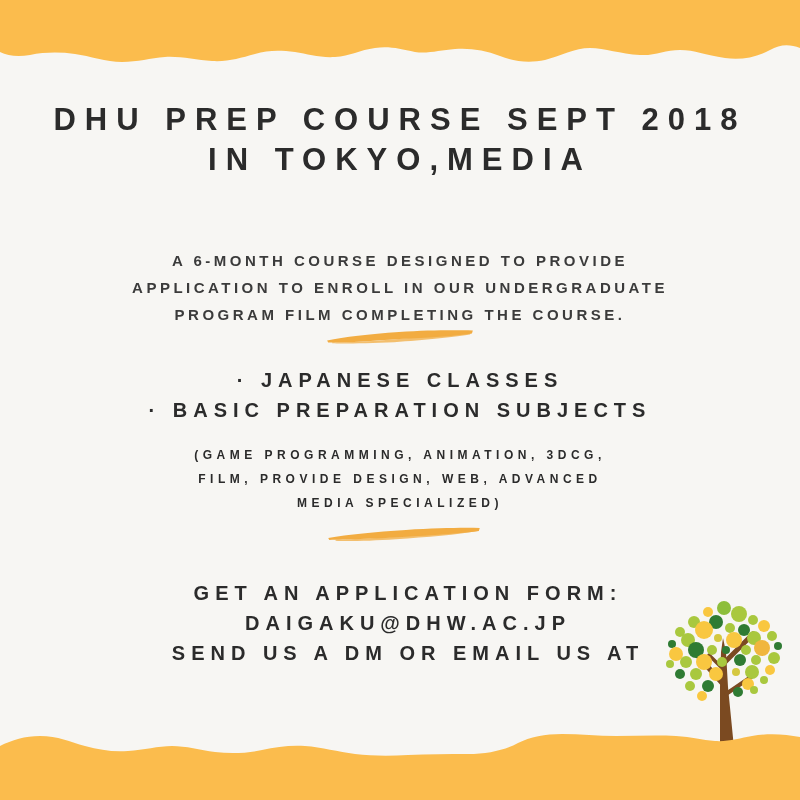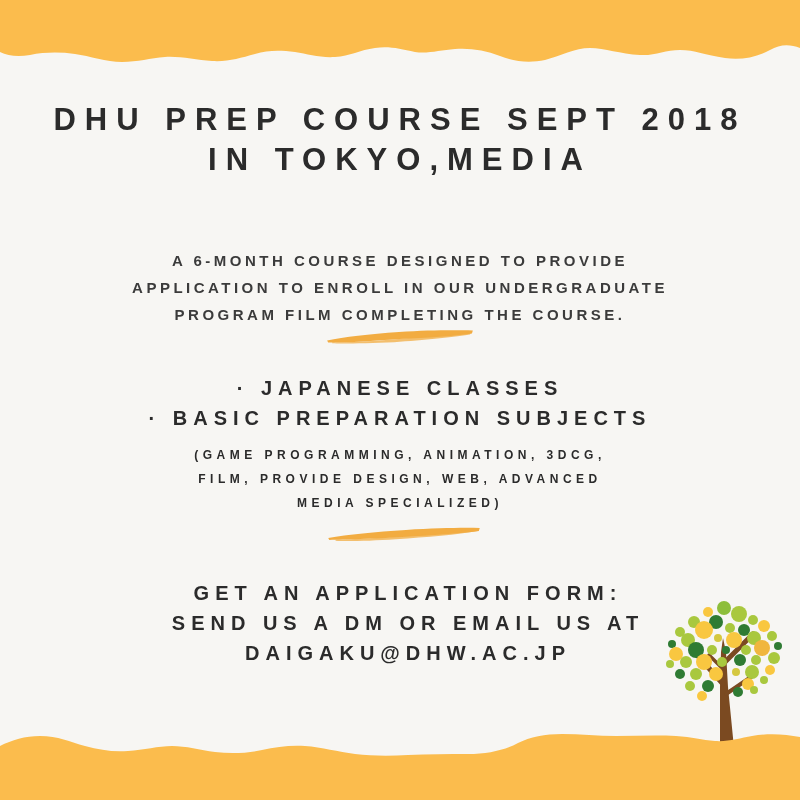--- a/index.html
+++ b/index.html
@@ -12,21 +12,21 @@
     font-family: "Liberation Sans", sans-serif;
   }
   .band { position: absolute; left: 0; width: 800px; display: block; }
   .band-top { top: 0; height: 68px; z-index: 2; }
   .band-bottom { bottom: 0; height: 72px; z-index: 3; }
 
   .textblock { position: absolute; left: 0; width: 800px; text-align: center; color: #2B2B2B; z-index: 1; }
 
   .title { top: 100px; font-size: 31px; font-weight: bold; letter-spacing: 9px; line-height: 40px; }
   .intro { top: 199px; font-size: 15px; font-weight: bold; letter-spacing: 3.5px; line-height: 27px; color: #3B3B3B; margin-top: 48px; }
-  .bullets { top: 365px; font-size: 20px; font-weight: bold; letter-spacing: 6px; line-height: 30px; margin-top: 8px; }
+  .bullets { top: 365px; font-size: 20px; font-weight: bold; letter-spacing: 6px; line-height: 30px; }
   .subjects { top: 443px; font-size: 12px; font-weight: bold; letter-spacing: 4.5px; line-height: 24px; }
   .cta { top: 578px; font-size: 20px; font-weight: bold; letter-spacing: 6px; line-height: 30px; padding-left: 16px; }
 
   .divider { position: absolute; z-index: 1; }
   .divider-1 { left: 324px; top: 328px; width: 152px; height: 16px; transform: rotate(-2deg); }
   .divider-2 { left: 325px; top: 525px; width: 158px; height: 16px; transform: rotate(-1.5deg); }
 
   .tree { position: absolute; left: 660px; top: 592px; width: 138px; height: 160px; z-index: 2; }
 </style>
 </head>
@@ -91,22 +91,22 @@
 
 <svg class="divider divider-2" viewBox="0 0 152 16" preserveAspectRatio="none">
   <path fill="#F2AC41" d="M3,11 C22,8 48,6 78,5 C108,4 132,4 149,5
     L148,8 C130,10 104,11 74,12 C46,13 18,13 4,13 Z"></path>
   <path fill="#F2AC41" opacity="0.75" d="M10,13 C34,13 64,12 94,10 C118,9 138,7 148,6
     L147,8 C128,11 98,13 68,14 C44,15 20,15 10,14 Z"></path>
 </svg>
 
 <div class="textblock cta">
   <div>GET AN APPLICATION FORM:</div>
+  <div>DAIGAKU@DHW.AC.JP</div>
   <div>SEND US A DM OR EMAIL US AT</div>
-  <div>DAIGAKU@DHW.AC.JP</div>
 </div>
 
 <svg class="tree" viewBox="0 0 138 160">
 
   <g stroke="#7B4A21" fill="#7B4A21" stroke-linecap="round">
     <path d="M60,156 L74,156 L68,95 L66,60 L63,46 L61,60 L60,95 Z" stroke="none"></path>
     <path d="M63,92 L38,64" stroke-width="5" fill="none"></path>
     <path d="M62,76 L49,63" stroke-width="3.5" fill="none"></path>
     <path d="M65,70 L93,42" stroke-width="5" fill="none"></path>
     <path d="M66,102 L91,85" stroke-width="4" fill="none"></path>

